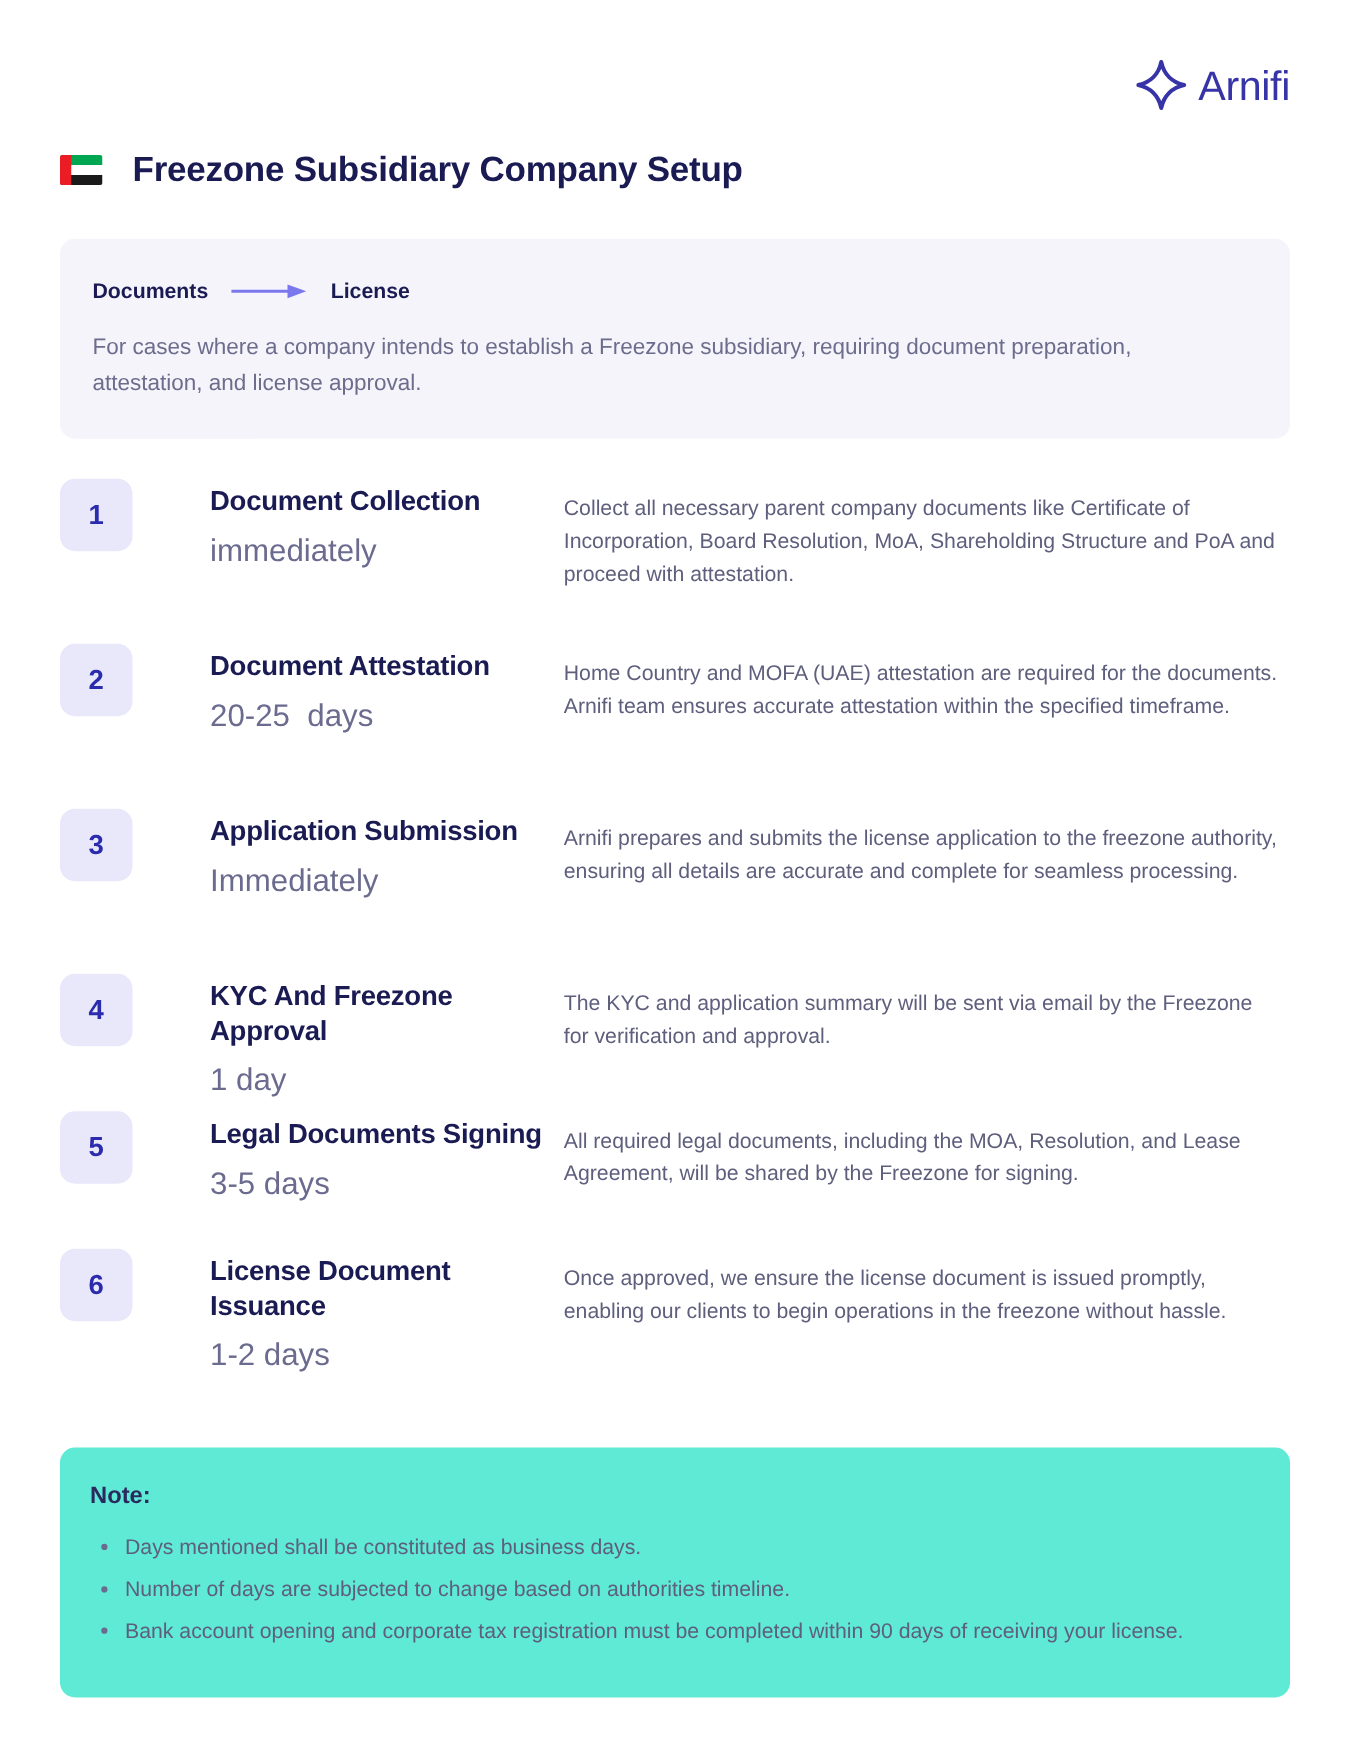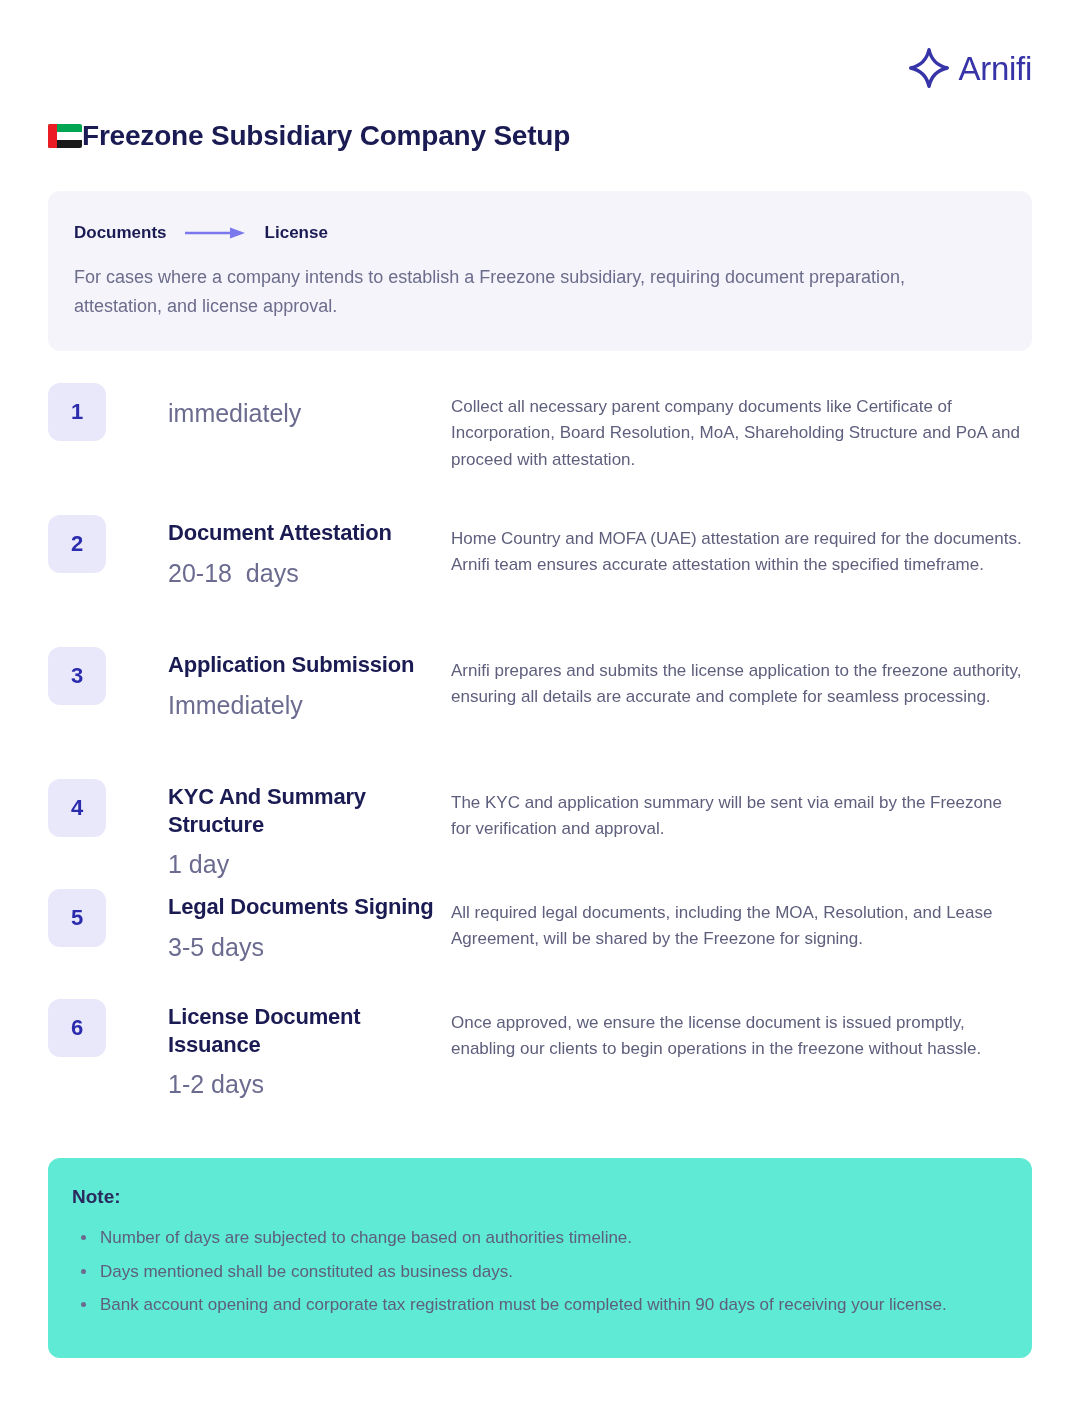--- a/index.html
+++ b/index.html
@@ -38,21 +38,21 @@
     line-height: 1;
   }
 
   
   .page-title-row {
     position: absolute;
     top: 120px;
     left: 48px;
     display: flex;
     align-items: center;
-    gap: 0;
+    gap: 24px;
   }
   .flag-icon {
     width: 34px;
     height: 24px;
     border-radius: 2px;
     overflow: hidden;
     display: block;
     flex: none;
   }
   .page-title {
@@ -238,34 +238,35 @@
   </section>
 
   <section class="timeline" id="timeline">
       <div class="step" style="min-height: 132px;">
         <div class="step-marker">
           <div class="step-badge">1</div>
           <div class="step-connector"></div>
         </div>
         <div class="step-body">
           <div class="step-heading">
+            <div class="step-title">Document Collection</div>
             <div class="step-duration">immediately</div>
           </div>
           <div class="step-desc">Collect all necessary parent company documents like Certificate of Incorporation, Board Resolution, MoA, Shareholding Structure and PoA and proceed with attestation.</div>
         </div>
       </div>
       <div class="step" style="min-height: 132px;">
         <div class="step-marker">
           <div class="step-badge">2</div>
           <div class="step-connector"></div>
         </div>
         <div class="step-body">
           <div class="step-heading">
             <div class="step-title">Document Attestation</div>
-            <div class="step-duration">20-18  days</div>
+            <div class="step-duration">20-25  days</div>
           </div>
           <div class="step-desc">Home Country and MOFA (UAE) attestation are required for the documents. Arnifi team ensures accurate attestation within the specified timeframe.</div>
         </div>
       </div>
       <div class="step" style="min-height: 132px;">
         <div class="step-marker">
           <div class="step-badge">3</div>
           <div class="step-connector"></div>
         </div>
         <div class="step-body">
@@ -276,21 +277,21 @@
           <div class="step-desc">Arnifi prepares and submits the license application to the freezone authority, ensuring all details are accurate and complete for seamless processing.</div>
         </div>
       </div>
       <div class="step" style="min-height: 110px;">
         <div class="step-marker">
           <div class="step-badge">4</div>
           <div class="step-connector"></div>
         </div>
         <div class="step-body">
           <div class="step-heading">
-            <div class="step-title">KYC And Summary Structure</div>
+            <div class="step-title">KYC And Freezone Approval</div>
             <div class="step-duration">1 day</div>
           </div>
           <div class="step-desc">The KYC and application summary will be sent via email by the Freezone for verification and approval.</div>
         </div>
       </div>
       <div class="step" style="min-height: 110px;">
         <div class="step-marker">
           <div class="step-badge">5</div>
           <div class="step-connector"></div>
         </div>
@@ -312,19 +313,19 @@
             <div class="step-duration">1-2 days</div>
           </div>
           <div class="step-desc">Once approved, we ensure the license document is issued promptly, enabling our clients to begin operations in the freezone without hassle.</div>
         </div>
       </div>
     </section>
 
   <section class="note-panel">
     <div class="note-title">Note:</div>
     <ul class="note-list" id="note-list">
+        <li class="note-item">Days mentioned shall be constituted as business days.</li>
         <li class="note-item">Number of days are subjected to change based on authorities timeline.</li>
-        <li class="note-item">Days mentioned shall be constituted as business days.</li>
         <li class="note-item">Bank account opening and corporate tax registration must be completed within 90 days of receiving your license.</li>
       </ul>
   </section>
 
 </div>
 
 </body></html>

